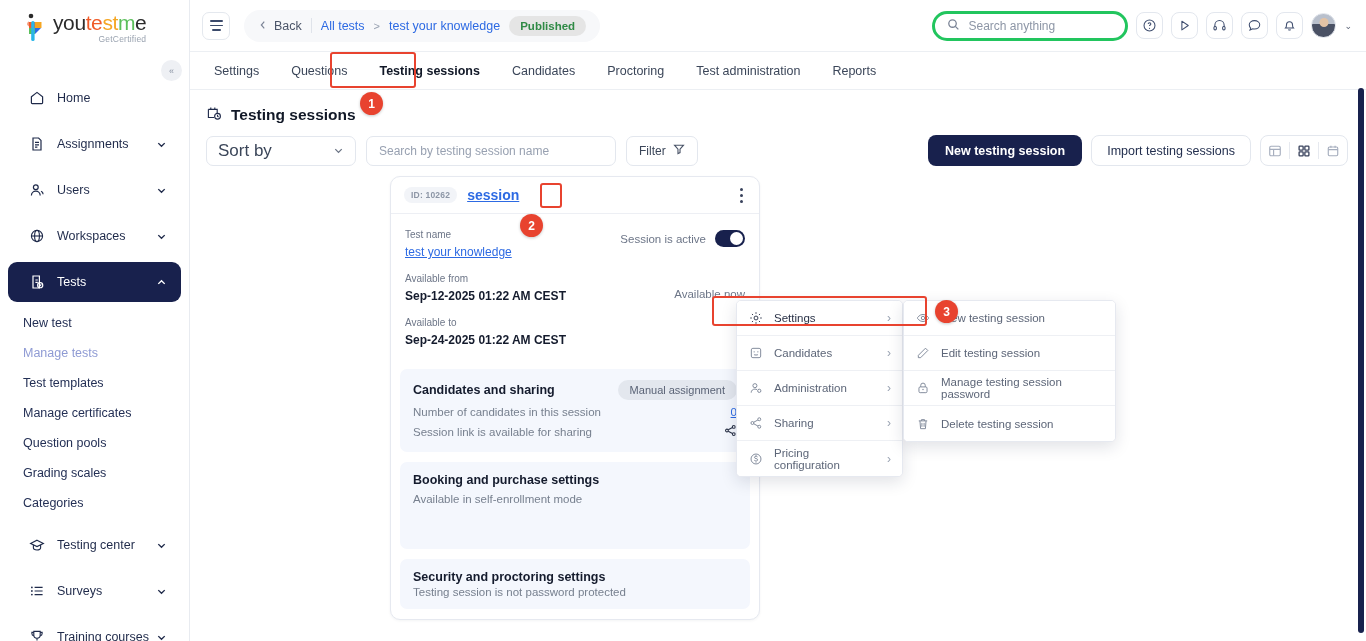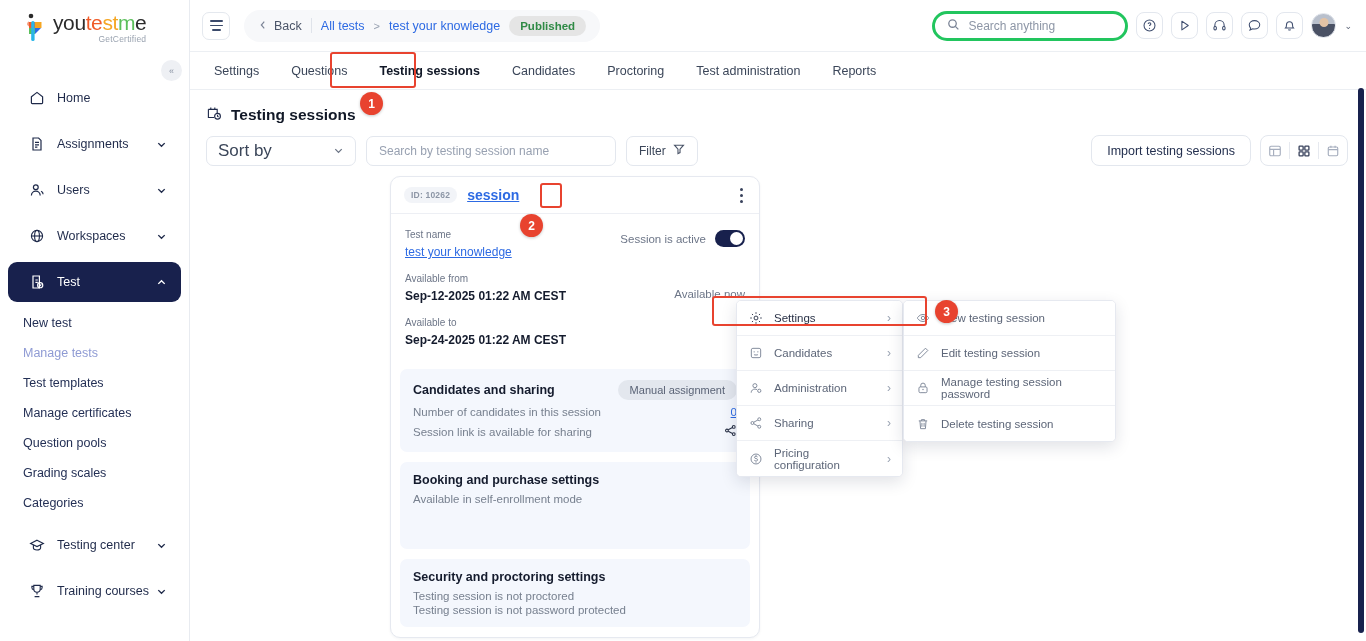--- a/index.html
+++ b/index.html
@@ -313,21 +313,21 @@
     </div>
     <div class="nav-item active">
       <span class="ic">
           <svg viewBox="0 0 20 20" width="16" height="16" fill="none" stroke="#ffffff" stroke-width="1.5">
             <path d="M5 2.5h8v15H5Z"></path>
             <path d="M8 7.5h3M8 10.5h3"></path>
             <circle cx="14" cy="14" r="3.2"></circle>
             <path d="M12.6 14l1 1 1.8-2"></path>
           </svg>
         </span>
-      <span class="lbl">Test</span>
+      <span class="lbl">Tests</span>
       <span class="chev"><svg viewBox="0 0 12 12" width="11" height="11" fill="none" stroke="currentColor" stroke-width="1.5">
             <path d="M2.5 7.5 L6 4 L9.5 7.5"></path>
           </svg></span>
     </div>
 
     <div class="sub-item">New test</div>
     <div class="sub-item sel">Manage tests</div>
     <div class="sub-item">Test templates</div>
     <div class="sub-item">Manage certificates</div>
     <div class="sub-item">Question pools</div>
@@ -335,20 +335,34 @@
     <div class="sub-item">Categories</div>
 
     <div class="nav-item" style="margin-top:8px">
       <span class="ic">
           <svg viewBox="0 0 20 20" width="16" height="16" fill="none" stroke="#1f2a4a" stroke-width="1.4">
             <path d="M10 4 L18 8 L10 12 L2 8 Z"></path>
             <path d="M5.5 9.8v4c0 1.3 2 2.4 4.5 2.4s4.5-1.1 4.5-2.4v-4"></path>
           </svg>
         </span>
       <span class="lbl">Testing center</span>
+      <span class="chev"><svg viewBox="0 0 12 12" width="11" height="11" fill="none" stroke="currentColor" stroke-width="1.5">
+            <path d="M2.5 4.5 L6 8 L9.5 4.5"></path>
+          </svg></span>
+    </div>
+    <div class="nav-item">
+      <span class="ic">
+          <svg viewBox="0 0 20 20" width="16" height="16" fill="none" stroke="#1f2a4a" stroke-width="1.5">
+            <path d="M7 5.5h10M7 10h10M7 14.5h10"></path>
+            <circle cx="3.6" cy="5.5" r="1.1" fill="#1f2a4a" stroke="none"></circle>
+            <circle cx="3.6" cy="10" r="1.1" fill="#1f2a4a" stroke="none"></circle>
+            <circle cx="3.6" cy="14.5" r="1.1" fill="#1f2a4a" stroke="none"></circle>
+          </svg>
+        </span>
+      <span class="lbl">Surveys</span>
       <span class="chev"><svg viewBox="0 0 12 12" width="11" height="11" fill="none" stroke="currentColor" stroke-width="1.5">
             <path d="M2.5 4.5 L6 8 L9.5 4.5"></path>
           </svg></span>
     </div>
     <div class="nav-item">
       <span class="ic">
           <svg viewBox="0 0 20 20" width="16" height="16" fill="none" stroke="#1f2a4a" stroke-width="1.4">
             <path d="M6 3h8v4.5a4 4 0 0 1-8 0Z"></path>
             <path d="M6 4.2H3.6v1.4c0 1.6 1.1 2.6 2.4 2.8M14 4.2h2.4v1.4c0 1.6-1.1 2.6-2.4 2.8"></path>
             <path d="M10 11.5v3M7 17h6"></path>
@@ -461,20 +475,21 @@
       <div class="search-sess">
         <input value="" placeholder="Search by testing session name" style="">
       </div>
       <div class="filter-btn">
         <span>Filter</span>
         <span><svg viewBox="0 0 14 14" width="12" height="12" fill="none" stroke="#4a5468" stroke-width="1.3">
               <path d="M1.8 2.6h10.4l-4 4.6v4l-2.4 1.2V7.2Z"></path>
             </svg></span>
       </div>
       <div class="tb-right">
+        <button class="btn-primary">New testing session</button>
         <button class="btn-ghost">Import testing sessions</button>
         <div class="view-group">
           <span class="view-ic">
               <svg viewBox="0 0 16 16" width="14" height="14" fill="none" stroke="currentColor" stroke-width="1.3">
                 <rect x="2" y="2.6" width="12" height="10.8" rx="1.4"></rect>
                 <path d="M2 6.2h12M6.4 6.2v7.2"></path>
               </svg>
             </span>
           <span class="view-div"></span>
           <span class="view-ic on">
@@ -555,21 +570,20 @@
         </div>
       </div>
 
       <div class="sub-card tall">
         <div class="sub-title">Booking and purchase settings</div>
         <div class="sub-line">Available in self-enrollment mode</div>
       </div>
 
       <div class="sub-card" style="margin-bottom:10px">
         <div class="sub-title">Security and proctoring settings</div>
-        <div class="sub-line">Testing session is not proctored</div>
         <div class="sub-line" style="margin-top:2px">Testing session is not password protected</div>
       </div>
     </div>
 
     <div class="menu-l">
       <div class="mi strong">
         <span class="mic">
             <svg viewBox="0 0 18 18" width="14" height="14" fill="none" stroke="#2a3247" stroke-width="1.2">
               <circle cx="9" cy="9" r="2.5"></circle>
               <path d="M9 1.6v2M9 14.4v2M1.6 9h2M14.4 9h2M3.8 3.8l1.4 1.4M12.8 12.8l1.4 1.4M14.2 3.8l-1.4 1.4M5.2 12.8l-1.4 1.4"></path>

